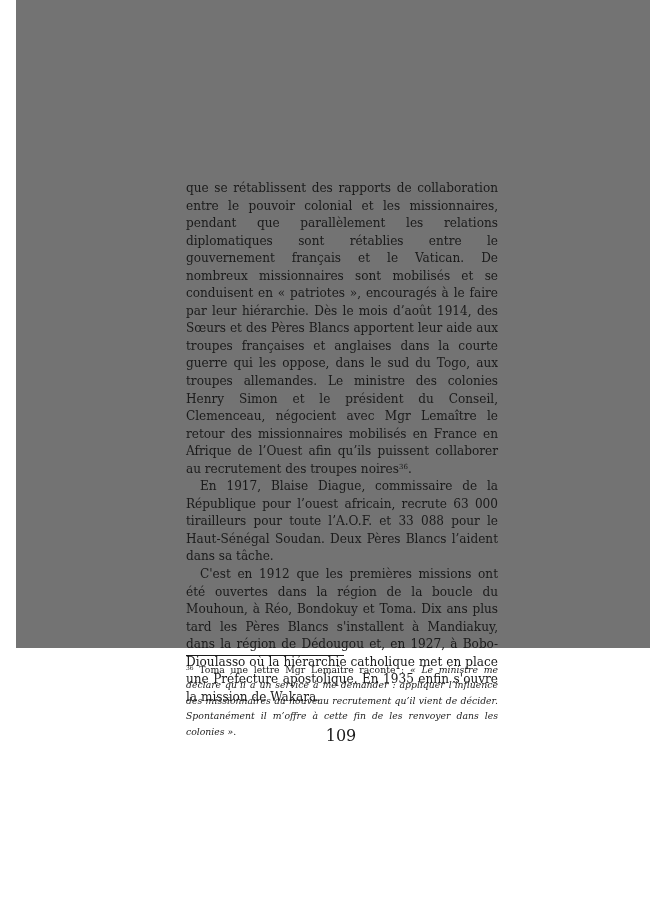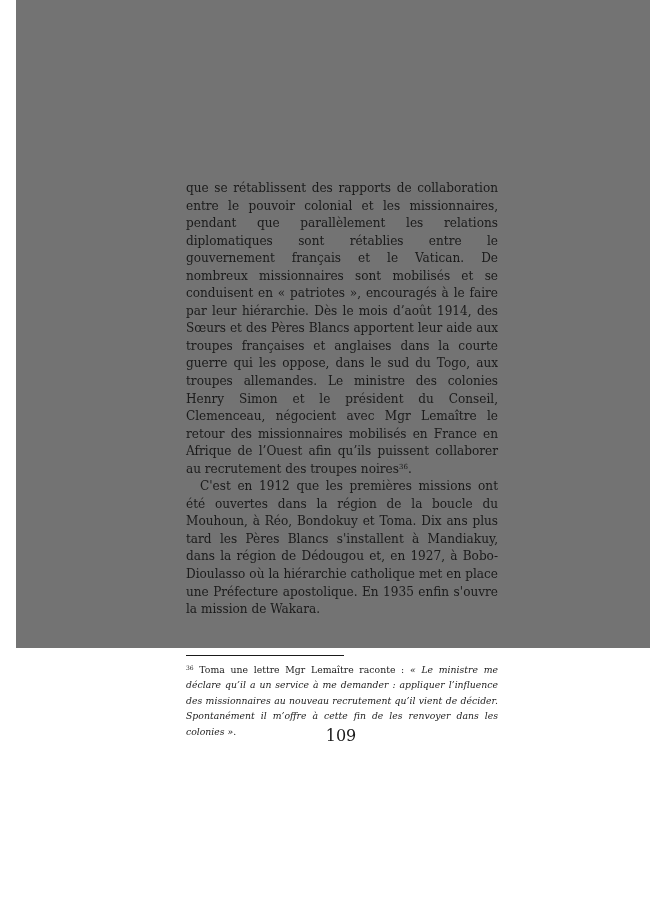--- a/index.html
+++ b/index.html
@@ -26,20 +26,21 @@
     position: absolute; left: 0; width: 650px; top: 726px; text-align: center;
     font-family: "DejaVu Serif", "Liberation Serif", serif; font-size: 16px; color: #1a1a1a;
   }
 </style>
 </head>
 <body>
 
 <div class="page">
   <div class="text-block">
     <p><span>que se rétablissent des rapports de collaboration entre le pouvoir colonial et les missionnaires, pendant que parallèlement les relations diplomatiques sont rétablies entre le gouvernement français et le Vatican. De nombreux missionnaires sont mobilisés et se conduisent en « patriotes », encouragés à le faire par leur hiérarchie. Dès le mois d’août 1914, des Sœurs et des Pères Blancs apportent leur aide aux troupes françaises et anglaises dans la courte guerre qui les oppose, dans le sud du Togo, aux troupes allemandes. Le ministre des colonies Henry Simon et le président du Conseil, Clemenceau, négocient avec Mgr Lemaître le retour des missionnaires mobilisés en France en Afrique de l’Ouest afin qu’ils puissent collaborer au recrutement des troupes noires</span><sup class="fnref">36</sup><span>.</span></p>
+    <p class="indent">En 1917, Blaise Diague, commissaire de la République pour l’ouest africain, recrute 63 000 tirailleurs pour toute l’A.O.F. et 33 088 pour le Haut-Sénégal Soudan. Deux Pères Blancs l’aident dans sa tâche.</p>
     <p class="indent">C'est en 1912 que les premières missions ont été ouvertes dans la région de la boucle du Mouhoun, à Réo, Bondokuy et Toma. Dix ans plus tard les Pères Blancs s'installent à Mandiakuy, dans la région de Dédougou et, en 1927, à Bobo-Dioulasso où la hiérarchie catholique met en place une Préfecture apostolique. En 1935 enfin s'ouvre la mission de Wakara.</p>
   </div>
 
   <div class="fn-rule"></div>
 
   <div class="footnote"><sup>36</sup><span> Toma une lettre Mgr Lemaître raconte : </span><em>« Le ministre me déclare qu’il a un service à me demander : appliquer l’influence des missionnaires au nouveau recrutement qu’il vient de décider. Spontanément il m’offre à cette fin de les renvoyer dans les colonies »</em><span>.</span></div>
 
   <div class="page-number">109</div>
 </div>
 

